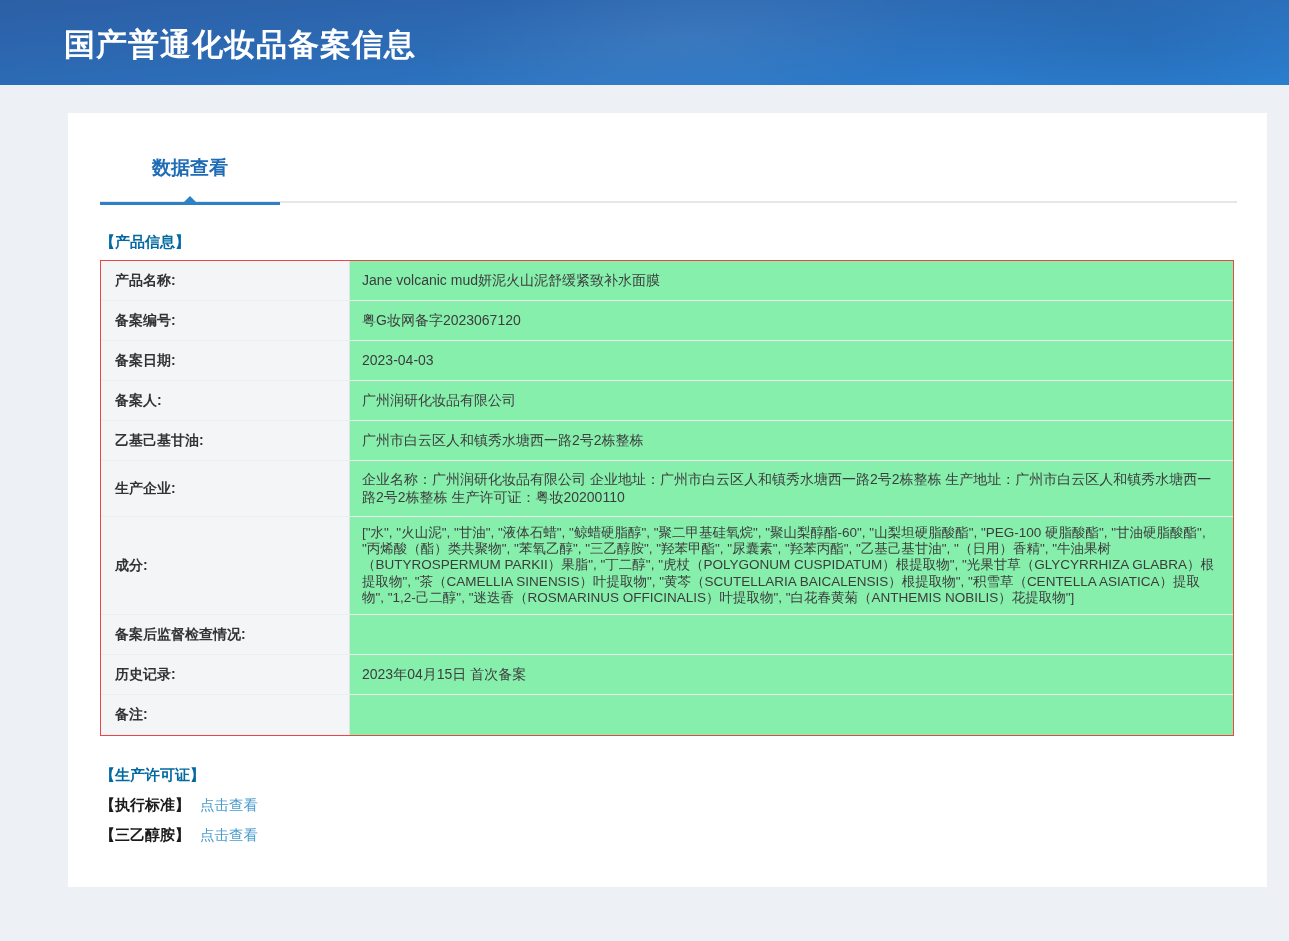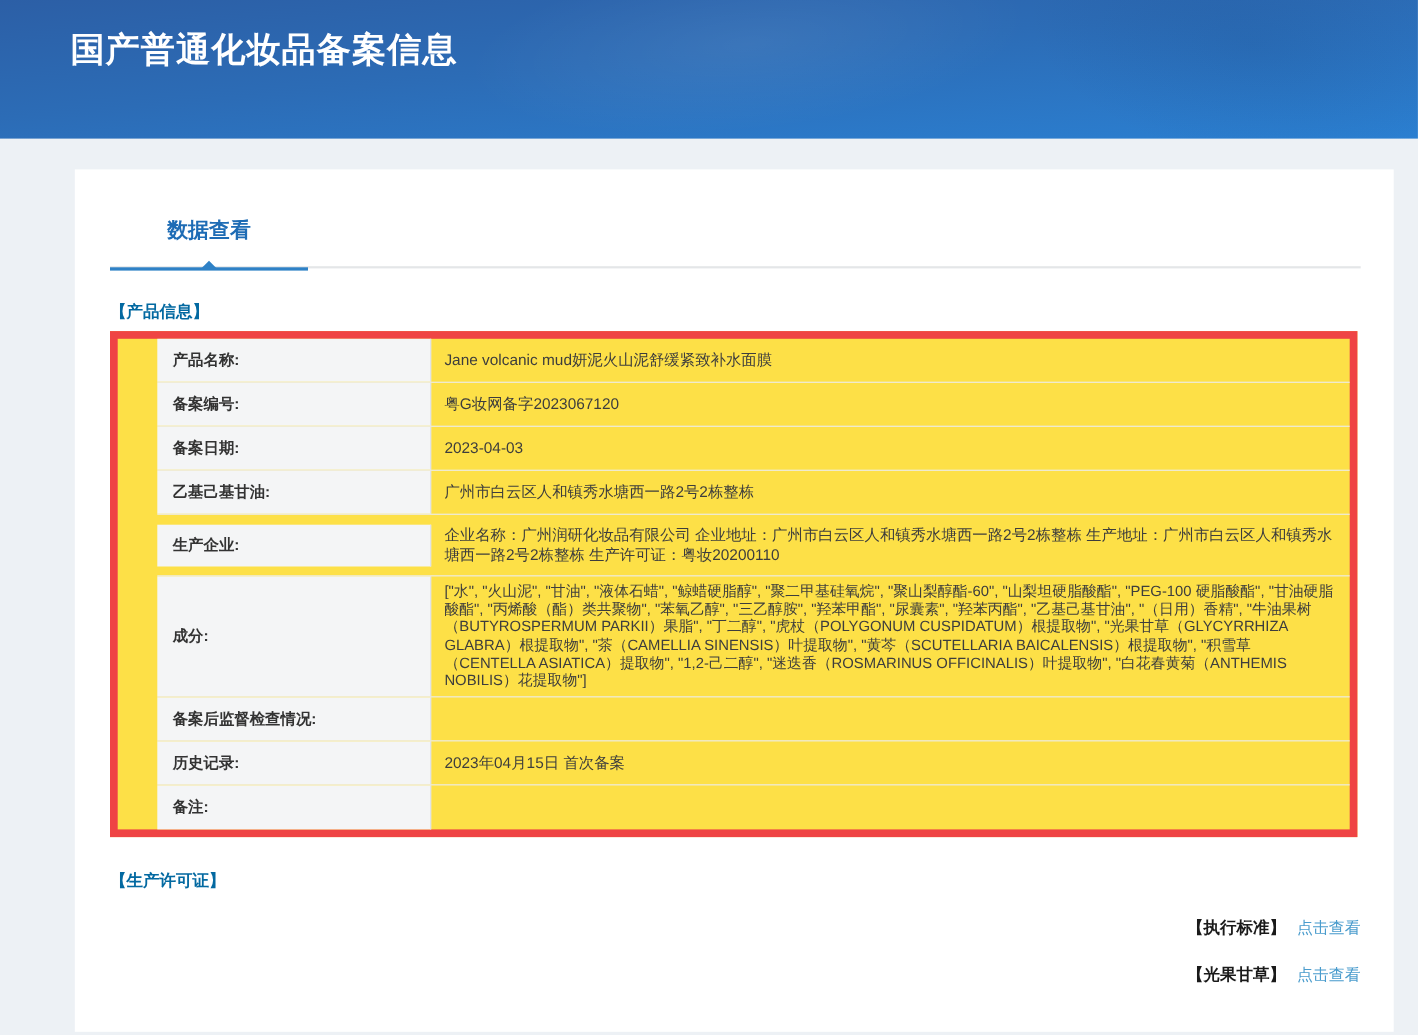--- a/index.html
+++ b/index.html
@@ -6,21 +6,21 @@
   html,body { width:1289px; height:941px; }
   body {
     font-family:"Liberation Sans","DejaVu Sans",sans-serif;
     background:#edf1f5;
     color:#333;
     overflow:hidden;
   }
   
   .page-header {
     position:relative;
-    height:126px;
+    height:85px;
     background:linear-gradient(175deg,#2c5fa6 0%,#2c6cb6 45%,#2b80d2 100%);
     overflow:hidden;
   }
   .hdr-deco1 {
     position:absolute; left:420px; top:-40px; width:520px; height:160px;
     background:radial-gradient(ellipse at center, rgba(255,255,255,0.07), rgba(255,255,255,0) 70%);
     transform:rotate(-6deg);
   }
   .hdr-deco2 {
     position:absolute; right:-60px; top:-70px; width:420px; height:220px;
@@ -80,23 +80,22 @@
   .section-title {
     margin-top:30px;
     font-size:15px;
     font-weight:bold;
     color:#0369a1;
   }
   
   .info-table {
     margin-top:8px;
     width:1134px;
-    border:7px solid #ef4444;
-    background:#fde047;
-    padding-left:36px;
+    border:1px solid #ef4444;
+    background:#86efac;
   }
   .trow { display:flex; border-bottom:1px solid #ebedef; }
   .trow:last-child { border-bottom:none; }
   .tlabel {
     width:249px;
     min-width:249px;
     background:#f4f5f6;
     border-right:1px solid #dfe2e6;
     font-weight:bold;
     font-size:14px;
@@ -109,46 +108,45 @@
     flex:1;
     font-size:14px;
     color:#3d3d3d;
     padding:10px 12px;
     display:flex;
     align-items:center;
     line-height:1.25;
   }
   .r-name   { min-height:40px; }
   .r-std    { min-height:40px; }
-  .r-mfr    { min-height:50px;align-items:center; }
+  .r-mfr    { min-height:50px; }
   .r-ingr   { min-height:98px; }
   .r-ingr .tvalue { line-height:1.2; font-size:13.5px; padding-top:6px; padding-bottom:6px; }
   
   .pack-row {
     margin-top:16px;
     padding-left:80px;
     font-size:14.5px;
     color:#222;
     font-weight:bold;
   }
   .pack-item { display:inline-block; }
   .pack-item + .pack-item { margin-left:42px; }
   .preview-link {
     color:#4a9ccd;
     font-weight:bold;
     text-decoration:none;
     cursor:pointer;
     margin-left:2px;
   }
   .link-row {
-    margin-top:24px;
+    margin-top:11px;
     font-size:15px;
     font-weight:bold;
     color:#1a1a1a;
-    text-align:right;
   }
   .view-link {
     color:#4a9ccd;
     font-weight:normal;
     text-decoration:none;
     cursor:pointer;
     margin-left:10px;
     font-size:14.5px;
   }
 </style>
@@ -181,20 +179,24 @@
     </div>
     <div class="trow r-std">
       <div class="tlabel">备案编号:</div>
       <div class="tvalue">粤G妆网备字2023067120</div>
     </div>
     <div class="trow r-std">
       <div class="tlabel">备案日期:</div>
       <div class="tvalue">2023-04-03</div>
     </div>
     <div class="trow r-std">
+      <div class="tlabel">备案人:</div>
+      <div class="tvalue">广州润研化妆品有限公司</div>
+    </div>
+    <div class="trow r-std">
       <div class="tlabel">乙基己基甘油:</div>
       <div class="tvalue">广州市白云区人和镇秀水塘西一路2号2栋整栋</div>
     </div>
     <div class="trow r-mfr">
       <div class="tlabel">生产企业:</div>
       <div class="tvalue">企业名称：广州润研化妆品有限公司 企业地址：广州市白云区人和镇秀水塘西一路2号2栋整栋 生产地址：广州市白云区人和镇秀水塘西一路2号2栋整栋 生产许可证：粤妆20200110</div>
     </div>
     <div class="trow r-ingr">
       <div class="tlabel">成分:</div>
       <div class="tvalue">["水", "火山泥", "甘油", "液体石蜡", "鲸蜡硬脂醇", "聚二甲基硅氧烷", "聚山梨醇酯-60", "山梨坦硬脂酸酯", "PEG-100 硬脂酸酯", "甘油硬脂酸酯", "丙烯酸（酯）类共聚物", "苯氧乙醇", "三乙醇胺", "羟苯甲酯", "尿囊素", "羟苯丙酯", "乙基己基甘油", "（日用）香精", "牛油果树（BUTYROSPERMUM PARKII）果脂", "丁二醇", "虎杖（POLYGONUM CUSPIDATUM）根提取物", "光果甘草（GLYCYRRHIZA GLABRA）根提取物", "茶（CAMELLIA SINENSIS）叶提取物", "黄芩（SCUTELLARIA BAICALENSIS）根提取物", "积雪草（CENTELLA ASIATICA）提取物", "1,2-己二醇", "迷迭香（ROSMARINUS OFFICINALIS）叶提取物", "白花春黄菊（ANTHEMIS NOBILIS）花提取物"]</div>
@@ -213,16 +215,16 @@
     </div>
   </div>
 
   <div class="section-title">【生产许可证】</div>
 
   <div class="link-row">
     <span>【执行标准】</span><a class="view-link">点击查看</a>
   </div>
 
   <div class="link-row">
-    <span>【光果甘草】</span><a class="view-link">点击查看</a>
+    <span>【三乙醇胺】</span><a class="view-link">点击查看</a>
   </div>
 
 </div>
 
 </body></html>

